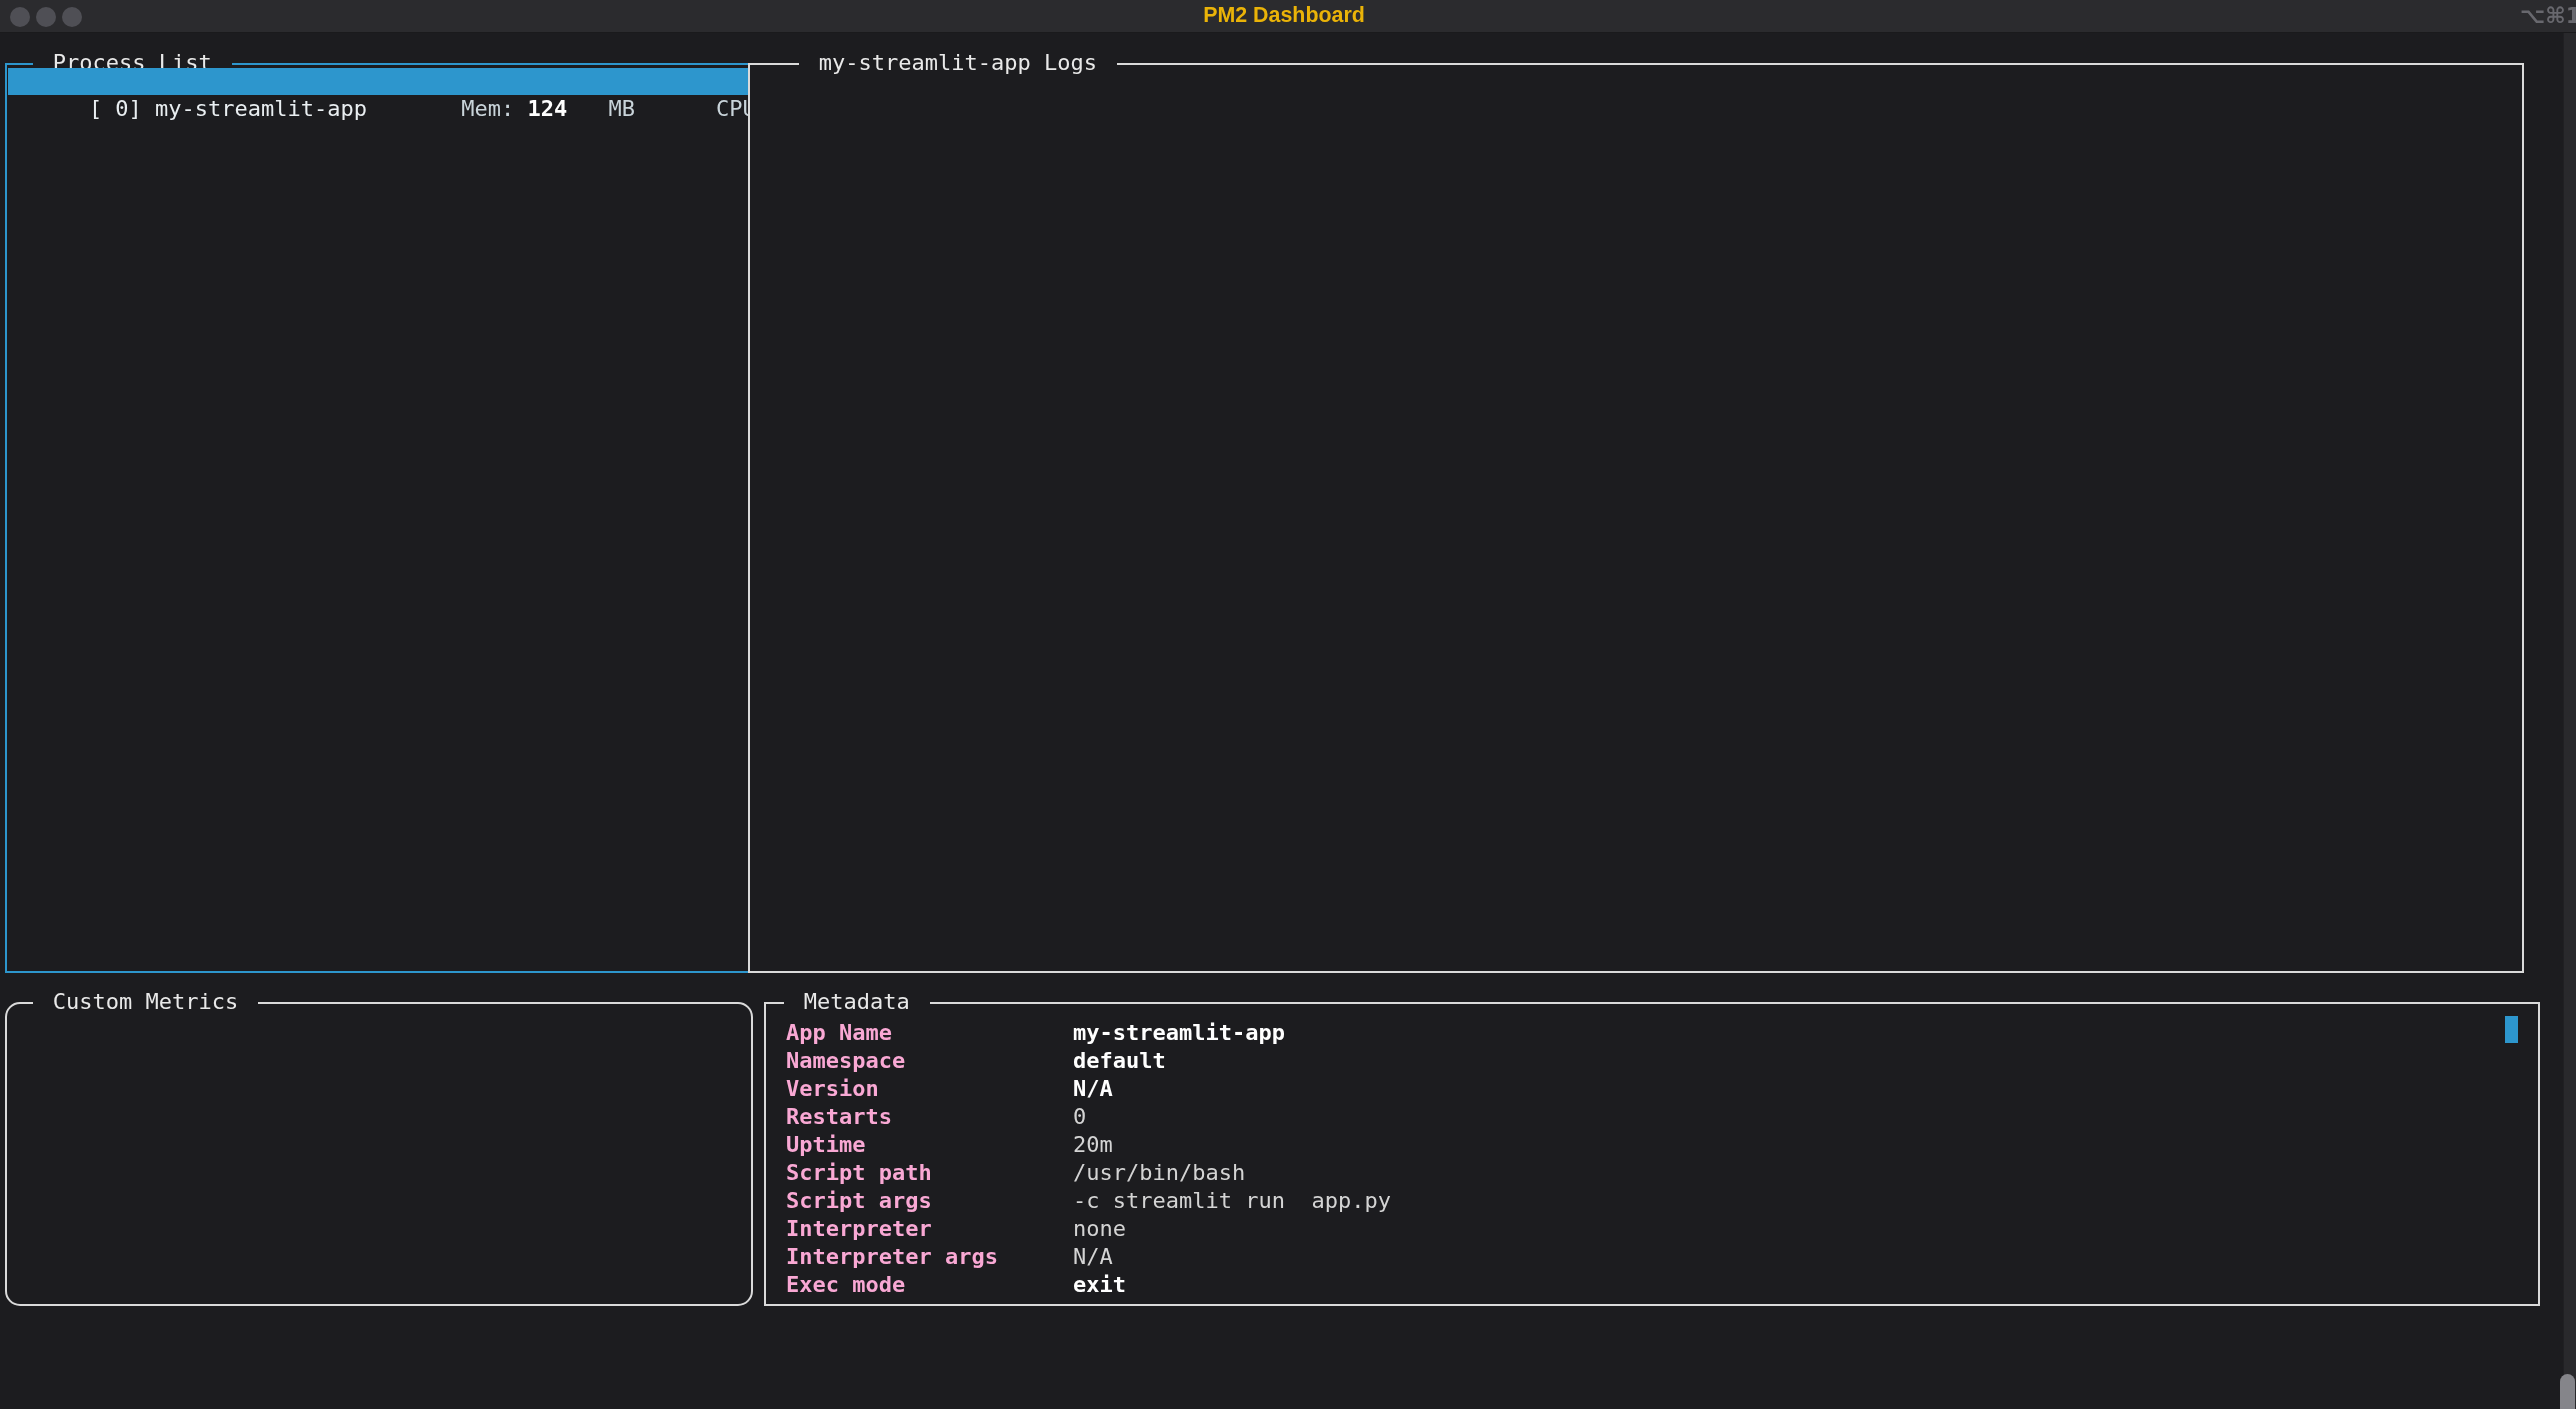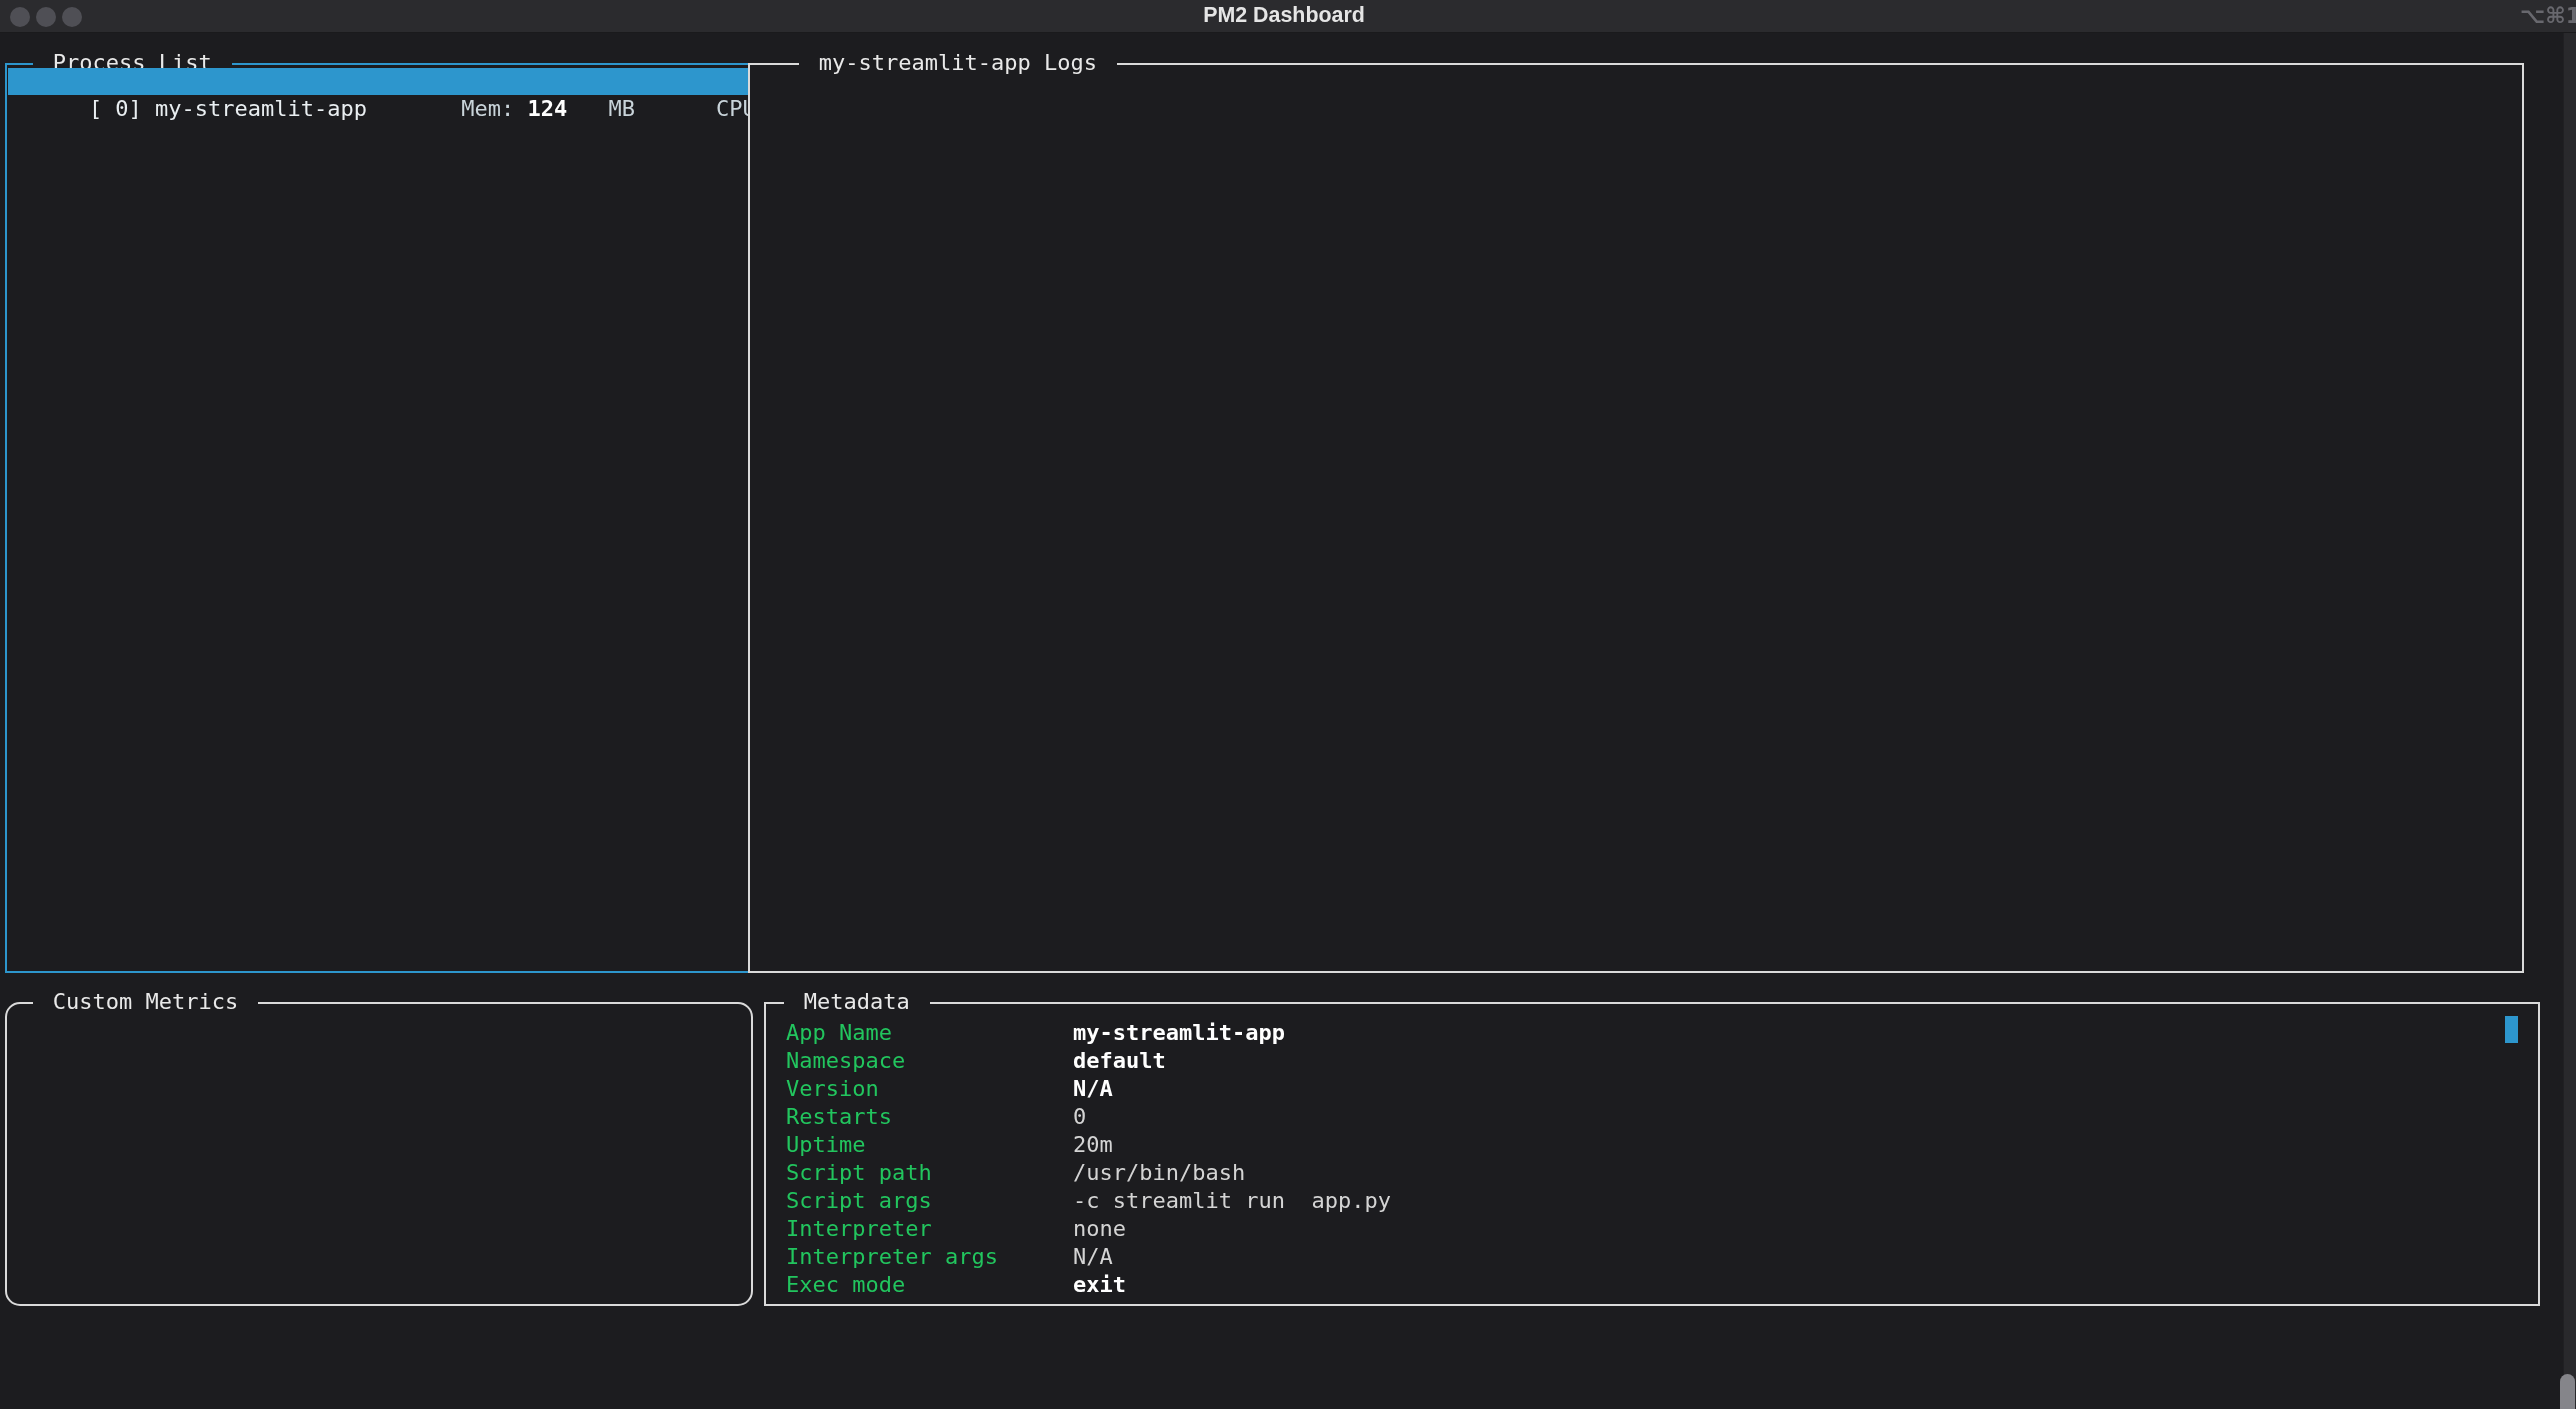--- a/index.html
+++ b/index.html
@@ -20,21 +20,21 @@
     border-bottom:1.6px solid #1a1a1c;
   }
   .traffic { position:absolute; top:6.6px; width:20px; height:20px; border-radius:50%; background:#4f4f55; }
   .traffic.close { left:10px; }
   .traffic.min   { left:36px; }
   .traffic.zoom  { left:62px; }
   .window-title {
     position:absolute; left:0; right:8px; top:0; height:33px;
     text-align:center; line-height:31px;
     font-family:"Liberation Sans", sans-serif; font-weight:bold;
-    font-size:21.4px; color:#e5e5e5;
+    font-size:21.4px; color:#eab308;
   }
   .shortcut-hint {
     position:absolute; right:-5px; top:0; height:33px; line-height:31px;
     font-family:"DejaVu Sans", sans-serif; font-weight:bold;
     font-size:22px; color:#68686e;
   }
 
   
   .terminal { position:absolute; left:0; top:33px; width:2576px; height:1377px; }
 
@@ -60,21 +60,21 @@
     position:absolute; left:0.8px; top:3.3px; height:27px; line-height:27px;
     background:#2d96cd; white-space:pre; width:max-content;
     padding:0 3.3px 0 1.6px; color:#e9eef1;
   }
   .process-row .dim  { color:#c9d4da;margin-left:28px; }
   .process-row .hot  { color:#ffffff; font-weight:bold; }
 
   
   .md-rows { position:absolute; left:20px; top:15px; right:33px; }
   .md-row { height:28px; line-height:28px; white-space:pre; }
-  .md-label { display:inline-block; width:287px; color:#22c55e; }
+  .md-label { display:inline-block; width:287px; color:#f9a8d4;font-weight:bold; }
   .md-value { color:#d4d4d4; white-space:pre; }
   .md-value.bold { color:#ffffff; font-weight:bold;text-align:center; }
 
   .md-scroll-thumb {
     position:absolute; right:20px; top:11.5px; width:13px; height:27px;
     background:#2d96cd;
   }
 
   
   .statusbar {

